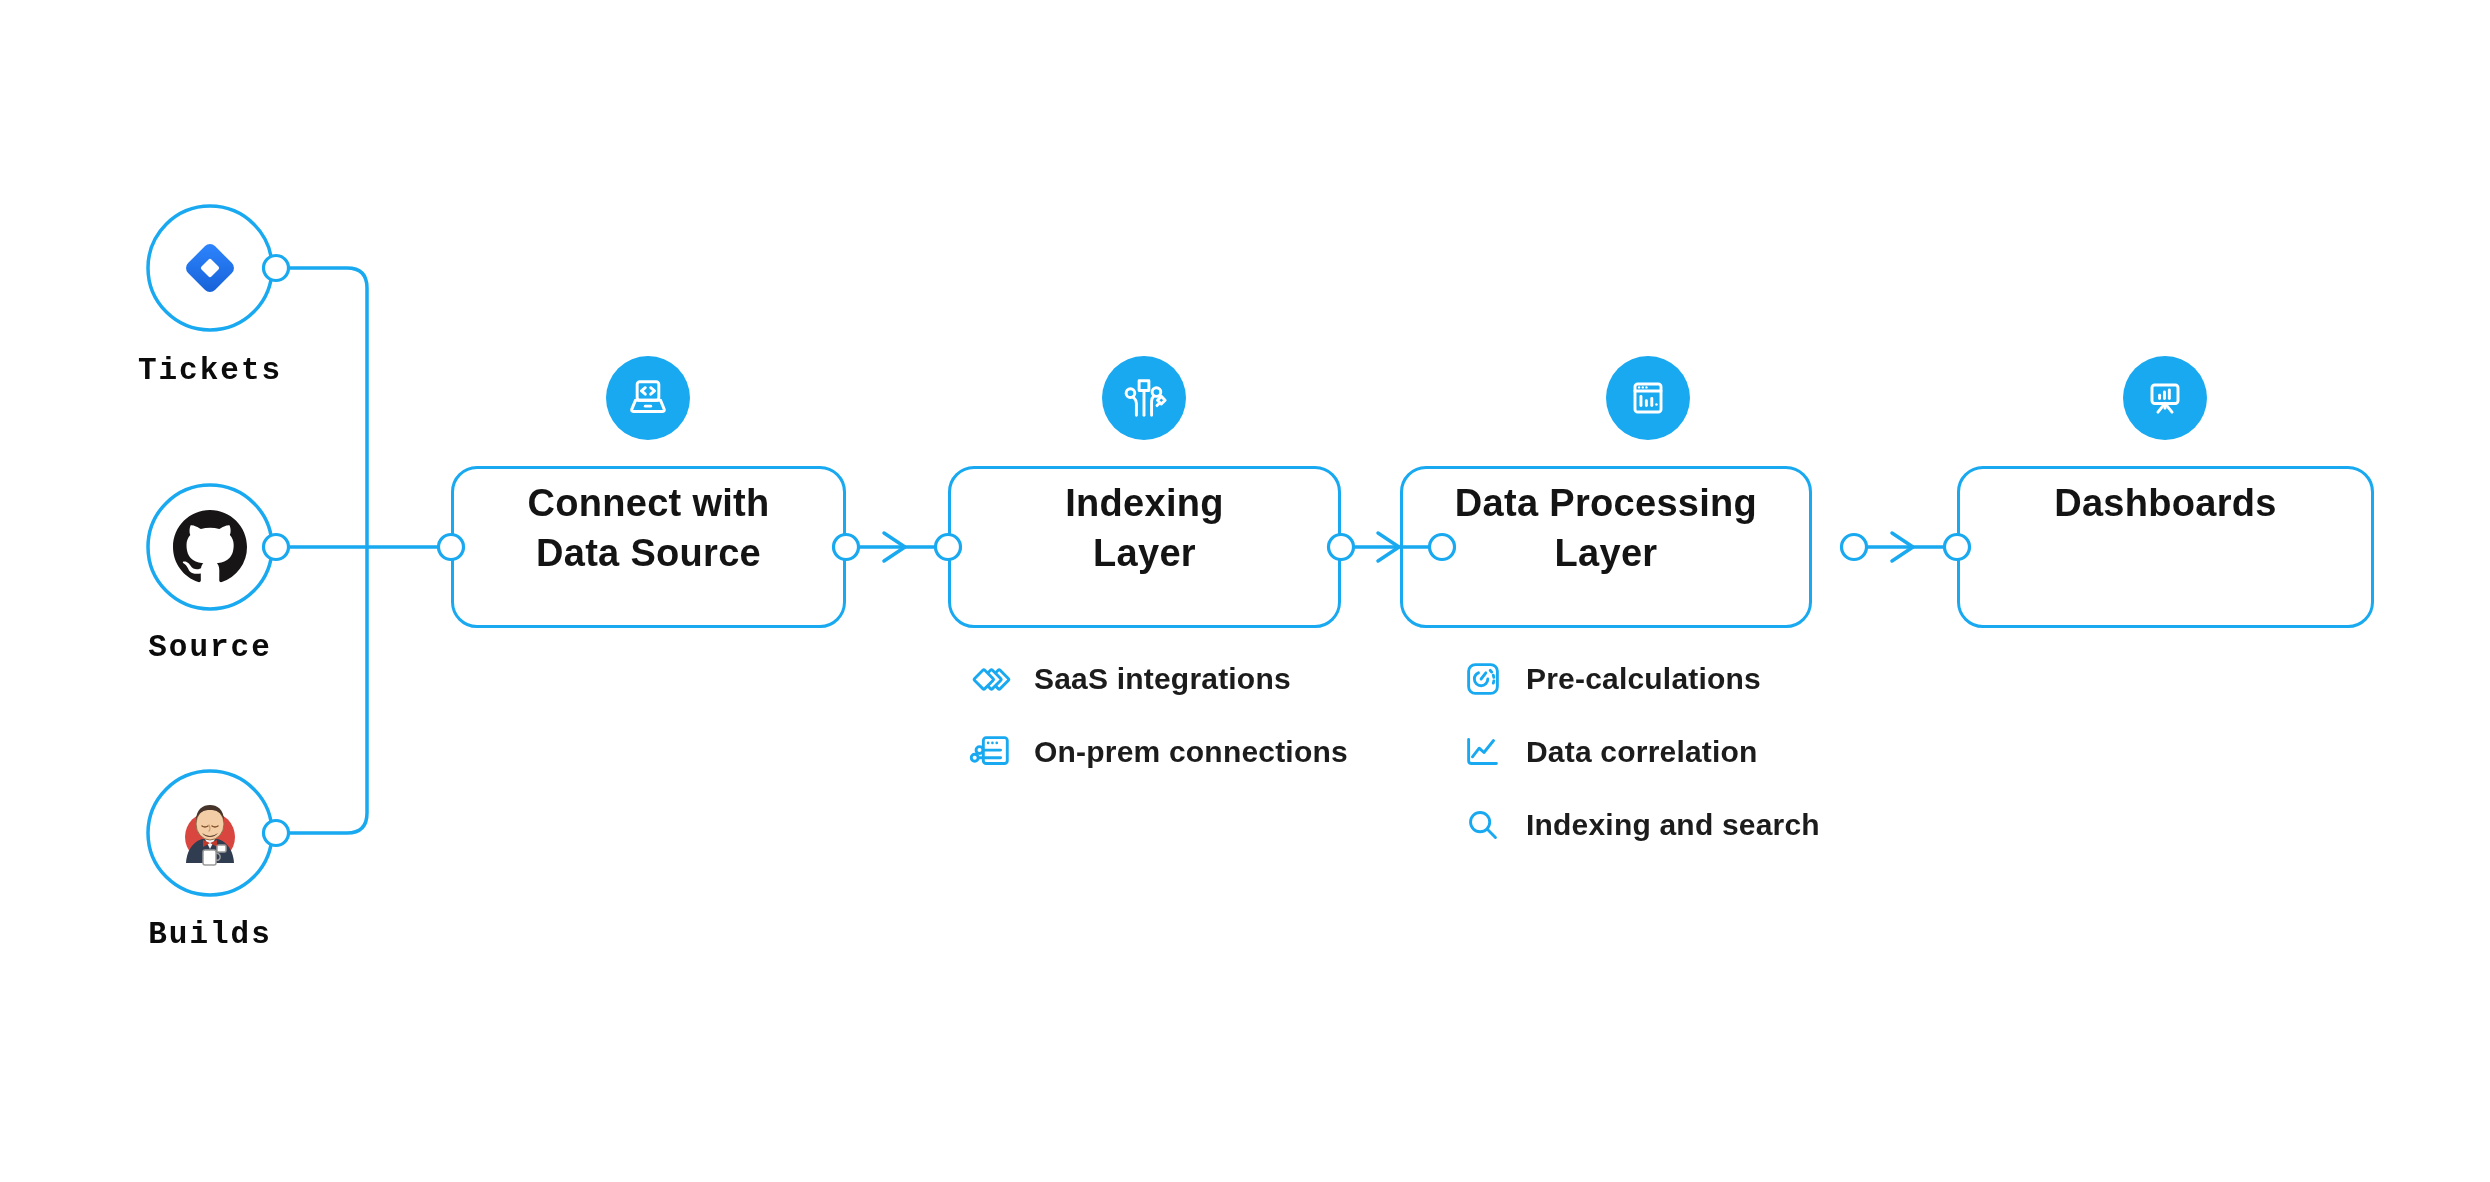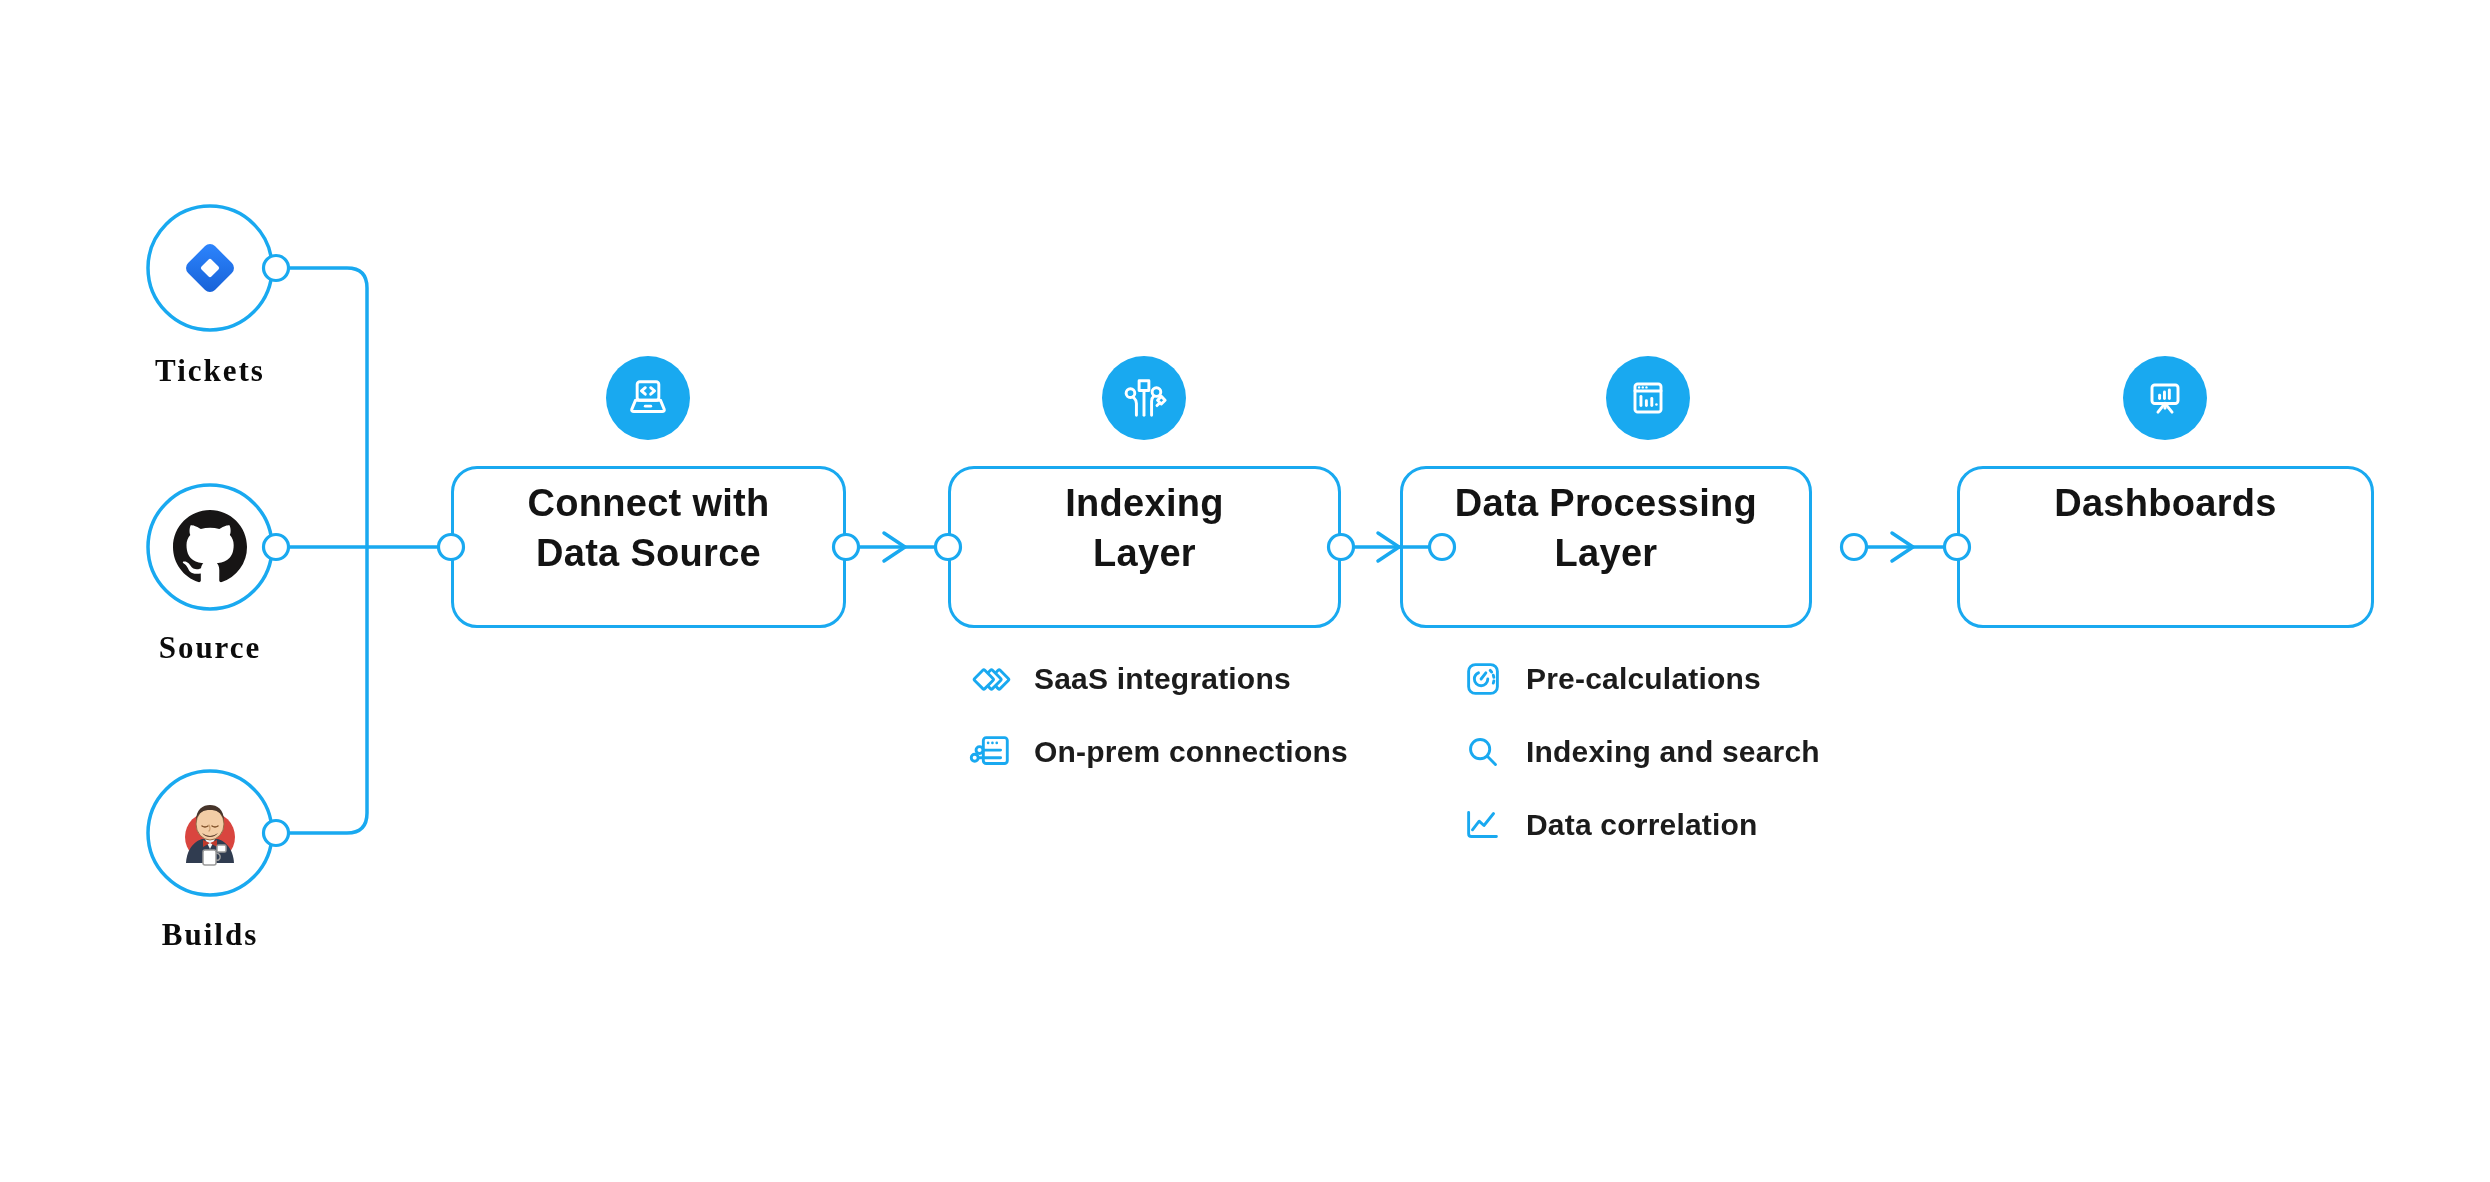--- a/index.html
+++ b/index.html
@@ -42,21 +42,21 @@
     position:absolute;top:356px;width:84px;height:84px;
     border-radius:50%;background:var(--accent);
     display:flex;align-items:center;justify-content:center;z-index:3;
   }
   .badge svg{width:52px;height:52px;stroke:#fff;fill:none;stroke-width:2.7;stroke-linecap:round;stroke-linejoin:round;}
   .badge svg .fillw{fill:#fff;stroke:none;}
   
   .logo{position:absolute;z-index:6;display:flex;align-items:center;justify-content:center;}
   .source-label{
     position:absolute;width:320px;text-align:center;z-index:2;
-    font-family:Liberation Serif, serif;
+    font-family:Liberation Mono, monospace;
     font-size:31px;font-weight:600;letter-spacing:2px;color:var(--label-text);
   }
   
   .feature-list{position:absolute;z-index:2;display:flex;flex-direction:column;}
   .feature{height:73px;display:flex;align-items:center;gap:20px;font-weight:bold;}
   .feature svg{width:46px;height:46px;flex:none;stroke:var(--accent);fill:none;stroke-width:3;stroke-linecap:round;stroke-linejoin:round;}
   .feature svg .fillb{fill:var(--accent);stroke:none;}
   .feature svg .wfill{fill:#ffffff;}
   .feature-label{font-size:30px;color:var(--list-text);letter-spacing:.2px;}
 </style>
@@ -236,27 +236,27 @@
       <svg viewBox="0 0 48 48">
         <rect x="9" y="9" width="30" height="30" rx="7"></rect>
         <circle cx="22" cy="24" r="7" stroke-dasharray="30 14"></circle>
         <path d="M22 24 L27 17.5"></path>
         <path d="M31.5 15 A12.5 12.5 0 0 1 34 30" stroke-dasharray="2.4 3.6"></path>
       </svg>
       <span class="feature-label">Pre-calculations</span>
     </div>
     <div class="feature">
       <svg viewBox="0 0 48 48">
+        <path d="M9 11 V33 Q9 36 12 36 H38"></path>
+        <path d="M13 29 L20 20 L25 24.5 L35 12"></path>
+      </svg>
+      <span class="feature-label">Data correlation</span>
+    </div>
+    <div class="feature">
+      <svg viewBox="0 0 48 48">
         <circle cx="21" cy="21" r="10"></circle>
         <path d="M28.5 28.5 L37 37"></path>
       </svg>
       <span class="feature-label">Indexing and search</span>
     </div>
-    <div class="feature">
-      <svg viewBox="0 0 48 48">
-        <path d="M9 11 V33 Q9 36 12 36 H38"></path>
-        <path d="M13 29 L20 20 L25 24.5 L35 12"></path>
-      </svg>
-      <span class="feature-label">Data correlation</span>
-    </div>
   </div>
 
 </div>
 
 </body></html>

